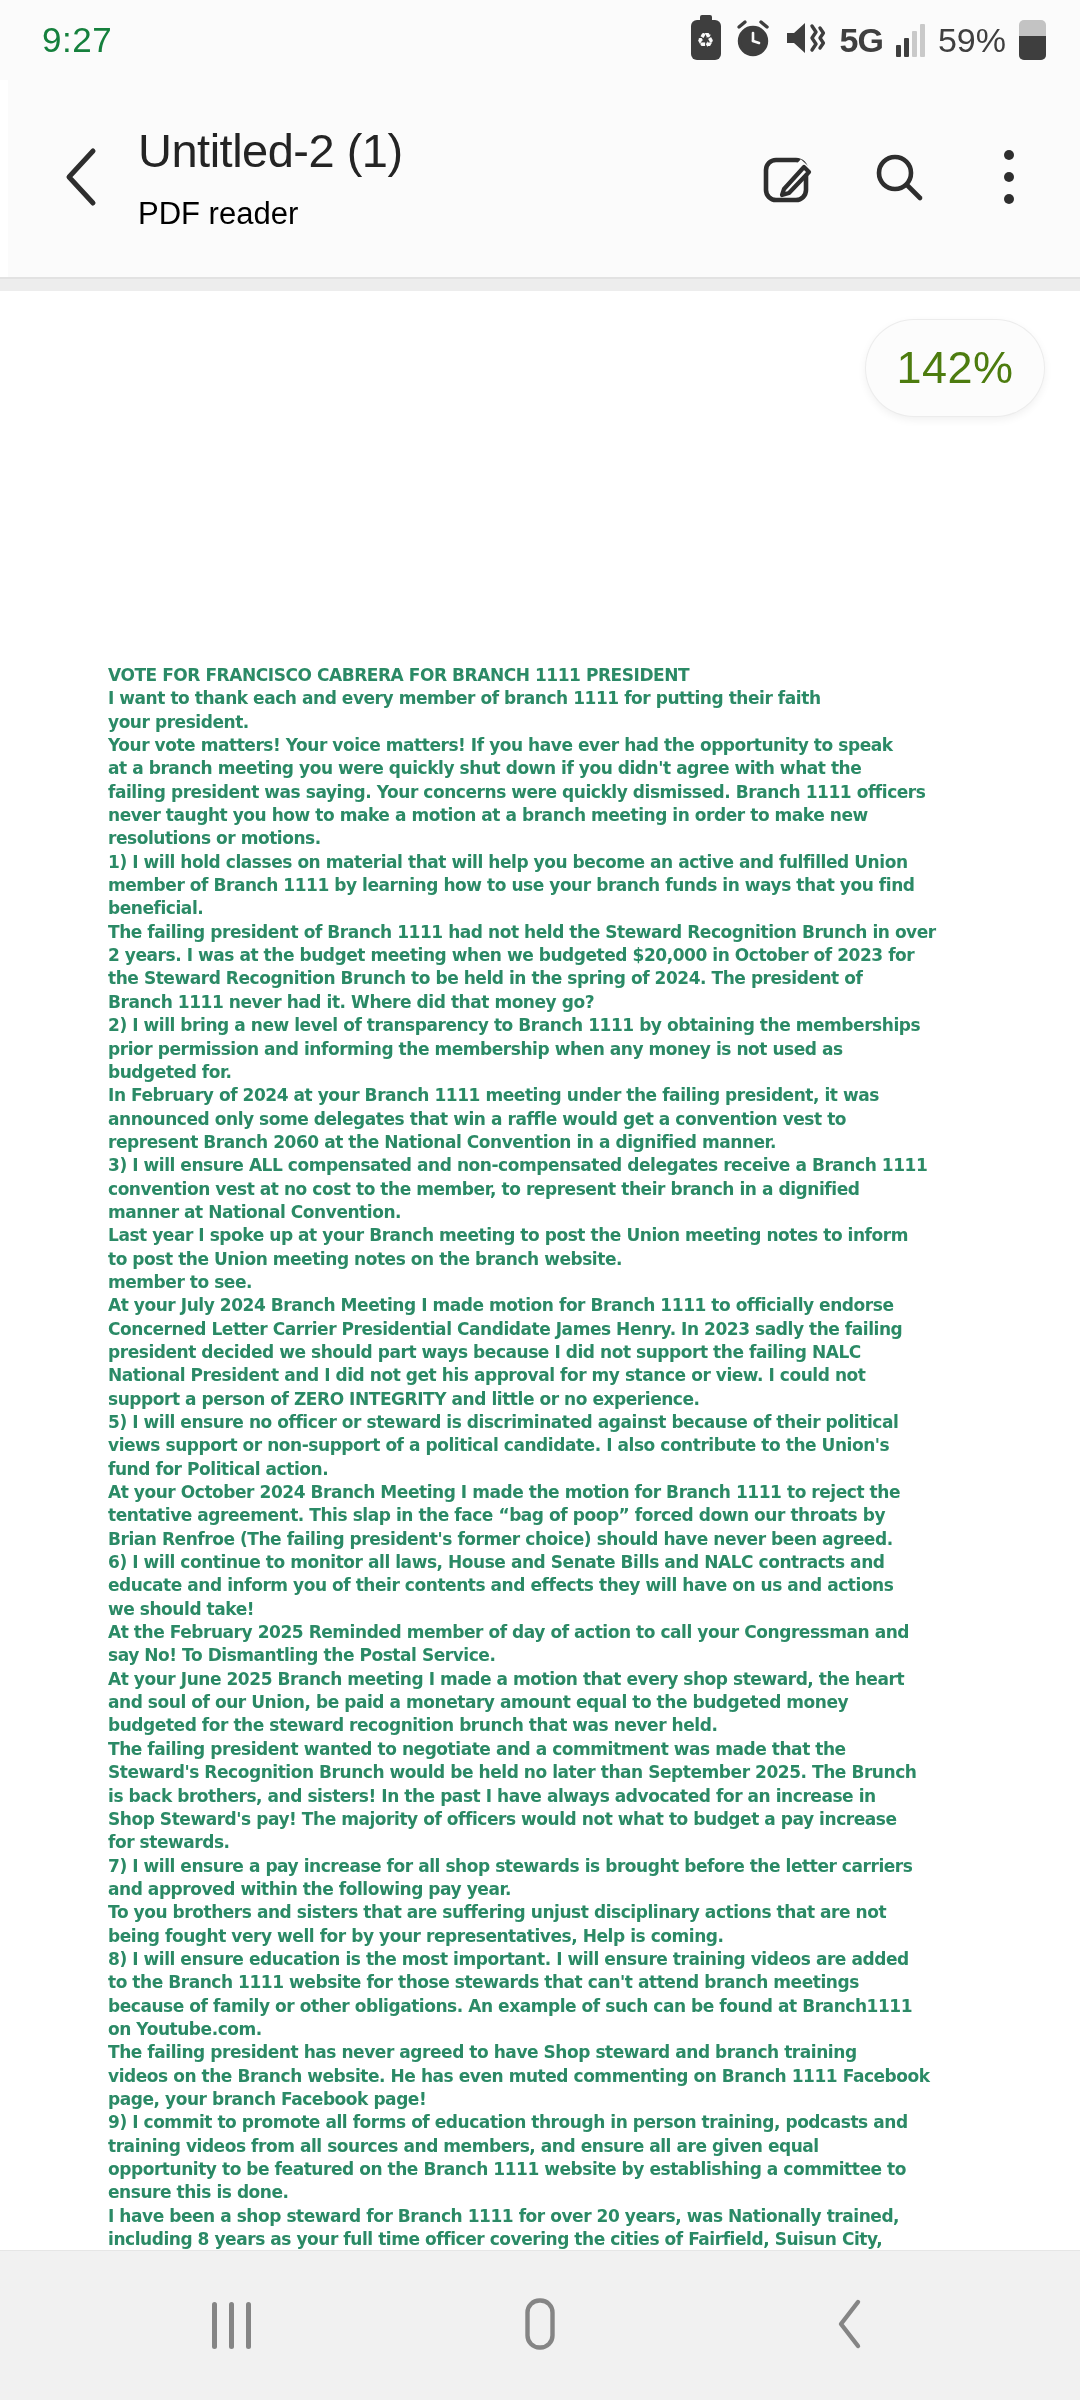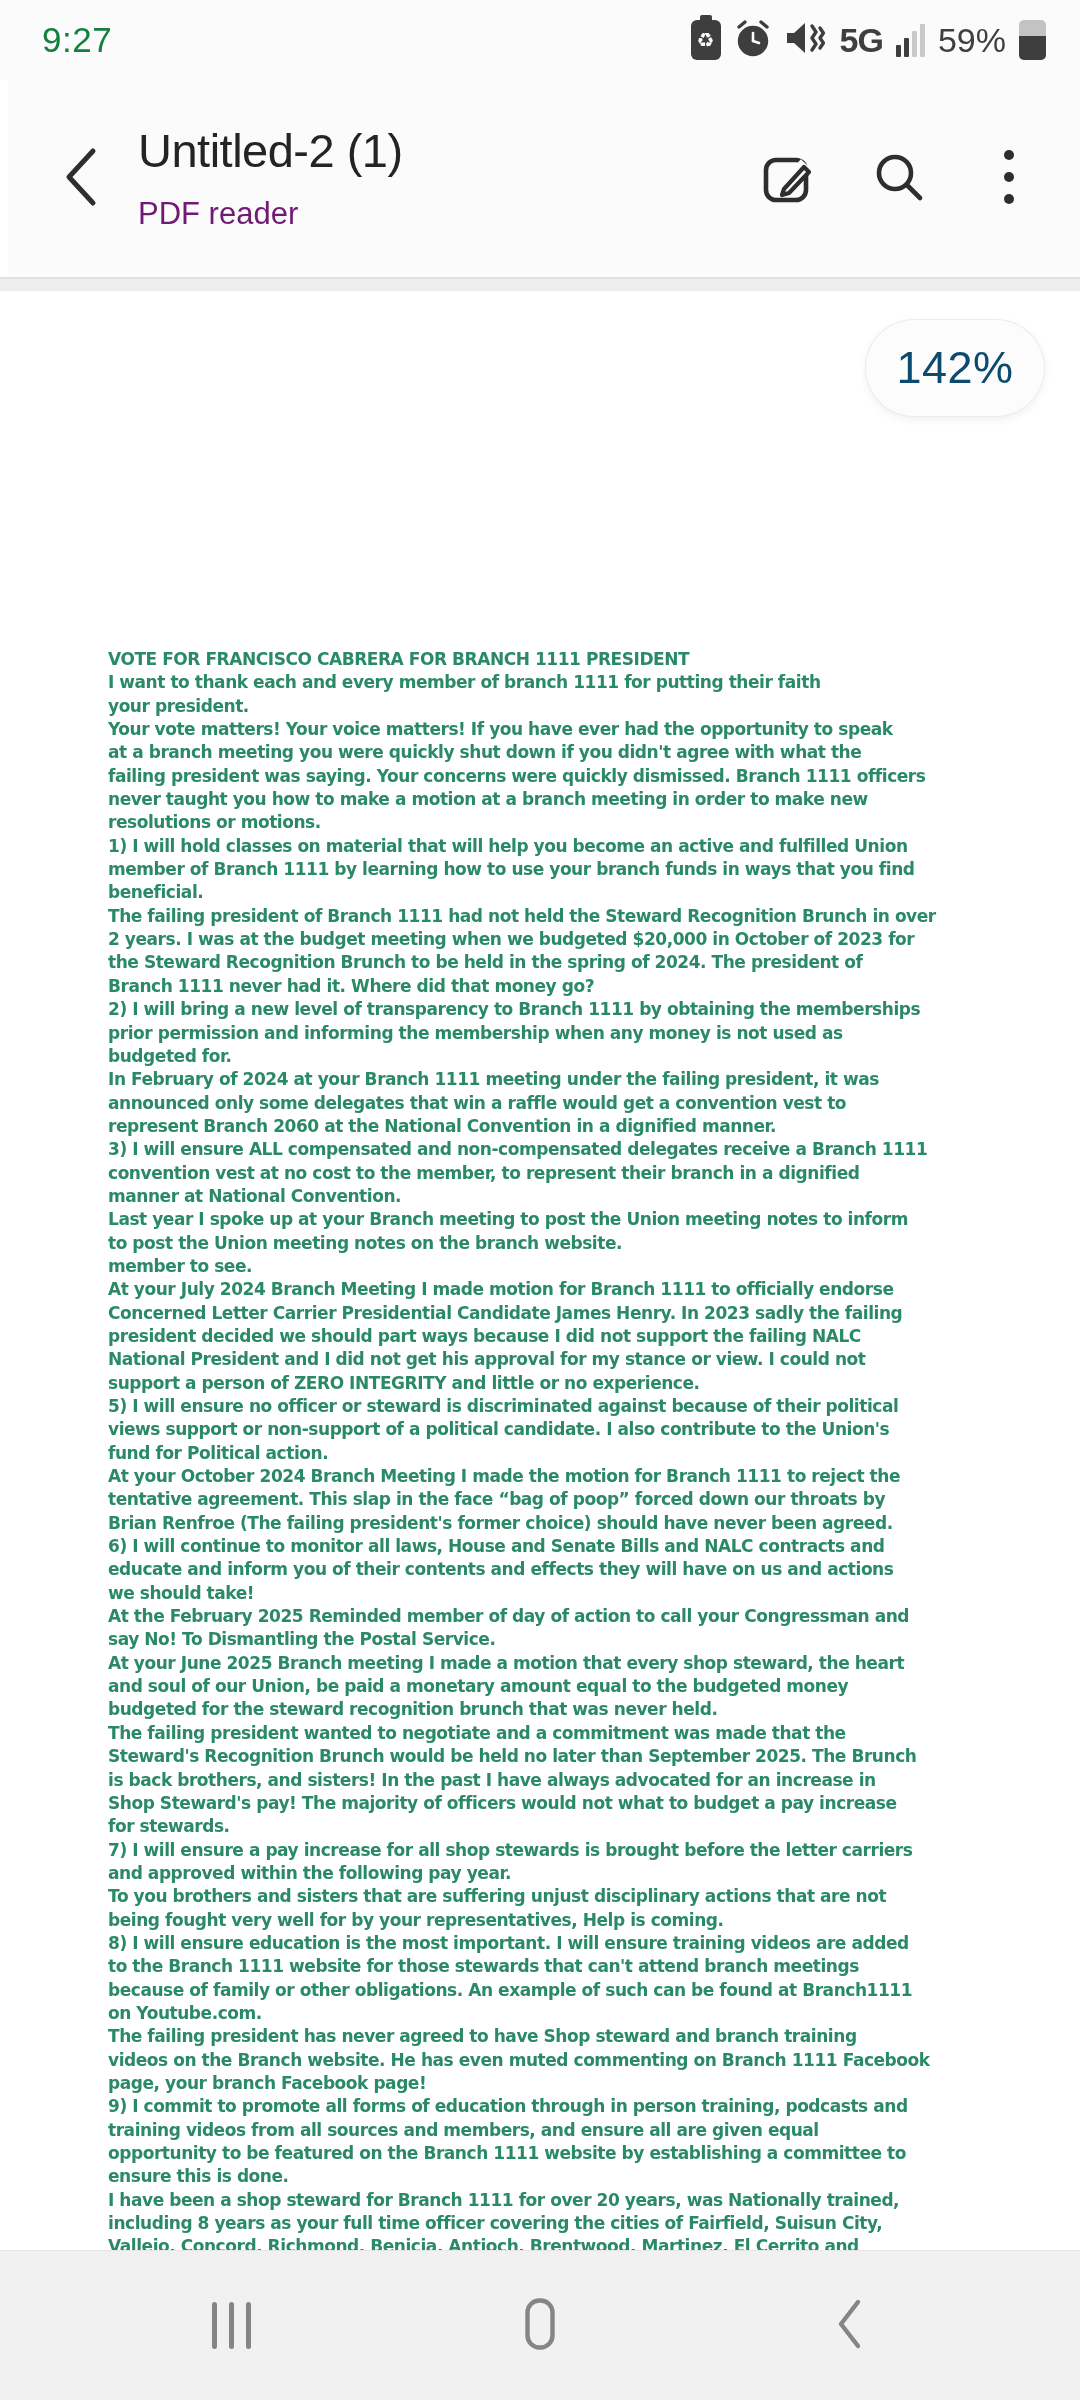--- a/index.html
+++ b/index.html
@@ -30,40 +30,40 @@
   .icon-battery i{position:absolute;bottom:0;left:0;width:100%;height:59%;background:#3e3e3e;display:block;}
   
   .app-header{
     position:absolute;top:80px;left:8px;width:1080px;height:197px;
     background:#fbfbfb;display:flex;align-items:center;box-sizing:border-box;
     padding:0 44px 0 38px;
   }
   .back-btn{width:70px;height:110px;display:flex;align-items:center;justify-content:center;flex:0 0 auto;}
   .title-block{margin-left:22px;flex:1 1 auto;min-width:0;}
   .doc-title{font-size:47px;color:#242424;font-weight:500;letter-spacing:-.5px;line-height:1.1;}
-  .doc-subtitle{font-size:31px;color:#701a75;margin-top:20px;}
+  .doc-subtitle{font-size:31px;color:#000000;margin-top:20px;}
   .header-actions{display:flex;align-items:center;gap:52px;flex:0 0 auto;margin-right:6px;}
   .h-icon{width:58px;height:58px;display:flex;align-items:center;justify-content:center;}
   
   .gap-band{position:absolute;top:277px;left:0;width:1080px;height:14px;background:#ededed;border-top:2px solid #e2e2e2;box-sizing:border-box;}
   
-  .pdf-page{position:absolute;top:291px;left:0;width:1080px;height:1959px;background:#ffffff;}
+  .pdf-page{position:absolute;top:307px;left:0;width:1080px;height:1959px;background:#ffffff;}
   .doc-text{
     position:absolute;top:357px;left:108px;width:930px;
     font-family:"DejaVu Sans","Liberation Sans",sans-serif;
     font-weight:700;font-size:17px;letter-spacing:-.45px;line-height:23.34px;
   }
   .doc-line{white-space:pre;}
   
   .zoom-badge{
     position:absolute;top:320px;right:36px;width:178px;height:96px;
     background:#fcfcfc;border-radius:48px;z-index:5;
     box-shadow:0 0 0 1px #ececec,0 3px 10px rgba(0,0,0,.07);
     display:flex;align-items:center;justify-content:center;
-    font-size:45px;color:#0c4a6e;letter-spacing:.5px;
+    font-size:45px;color:#4d7c0f;letter-spacing:.5px;
   }
   
   .nav-bar{
     position:absolute;top:2250px;left:0;width:1080px;height:150px;
     background:#f1f1f1;border-top:1px solid #e6e6e6;box-sizing:border-box;
     display:flex;align-items:center;justify-content:center;gap:253px;
   }
   .nav-btn{width:56px;height:70px;display:flex;align-items:center;justify-content:center;}
   .recents-icon{display:flex;gap:12px;}
   .recents-icon i{display:block;width:5px;height:47px;background:#858585;border-radius:3px;}

